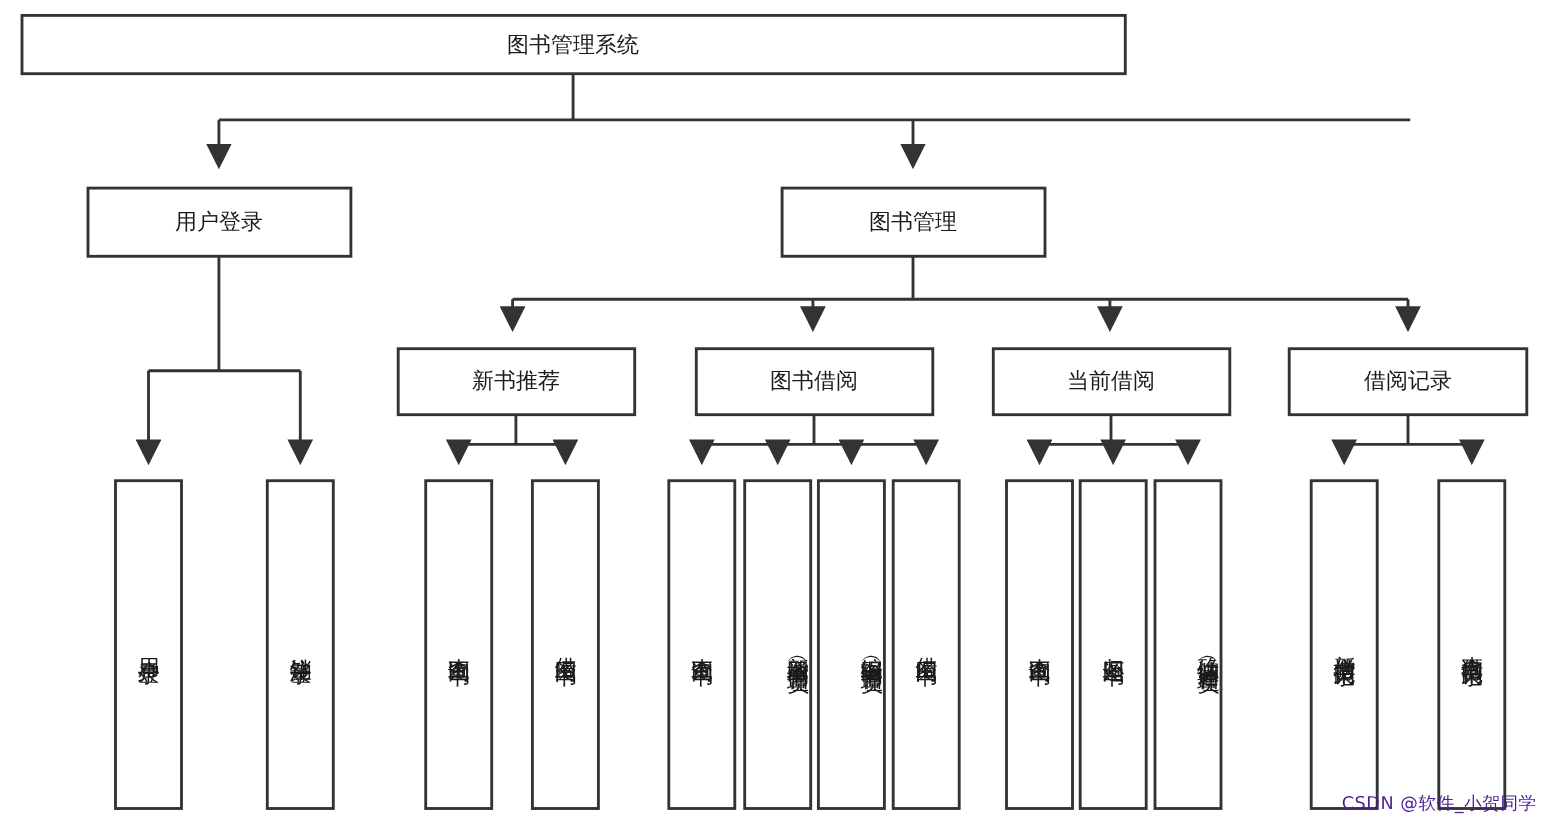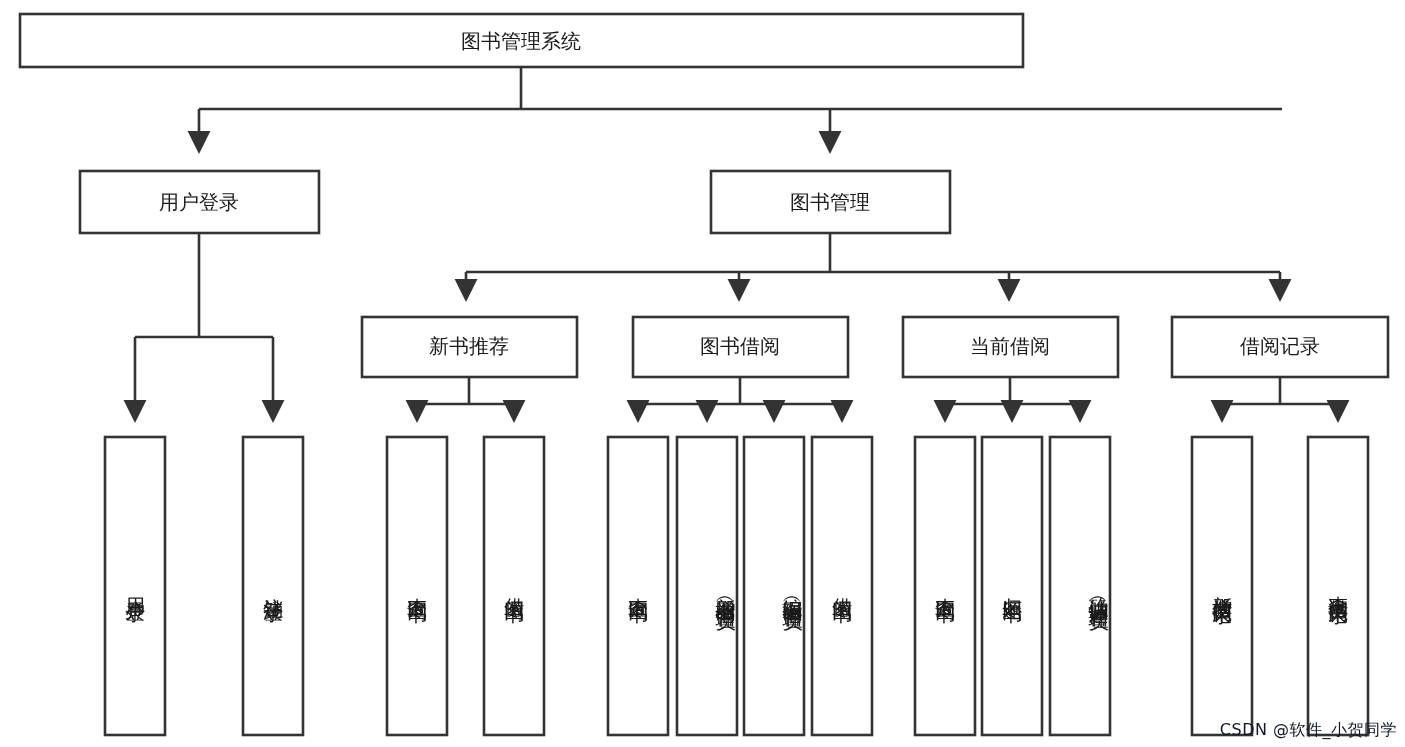--- a/index.html
+++ b/index.html
@@ -59,21 +59,21 @@
     text-align: center;
     white-space: nowrap;
     pointer-events: none;
   }
   #watermark {
     position: absolute;
     right: 8px;
     bottom: 6px;
     font-family: "DejaVu Sans", "Liberation Sans", sans-serif;
     font-size: 16px;
-    color: #0f172a;
+    color: #4c1d95;
     letter-spacing: 0.5px;
     user-select: none;
   }
 </style>
 </head>
 <body>
 
 <div id="diagram-root">
 
   <svg id="tree-svg" viewBox="0 0 1405 747">

